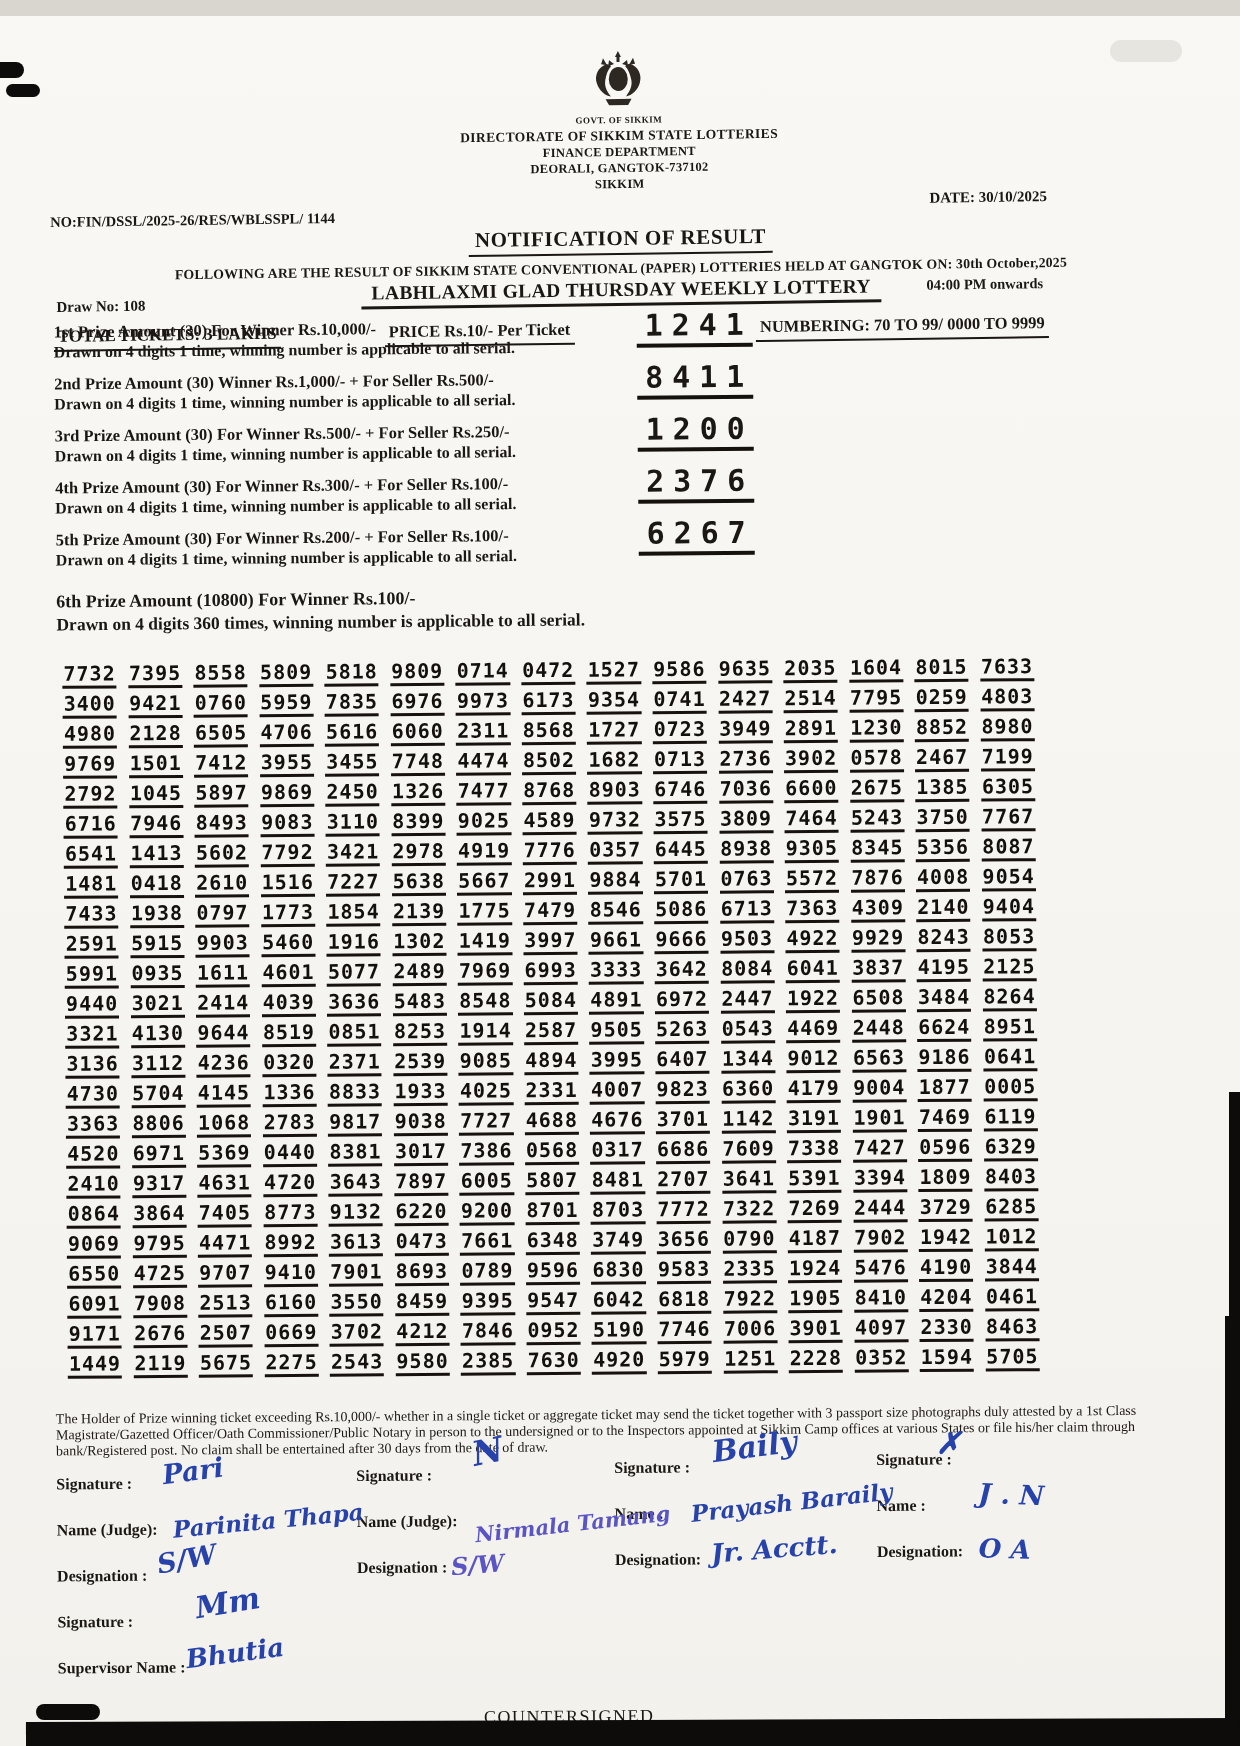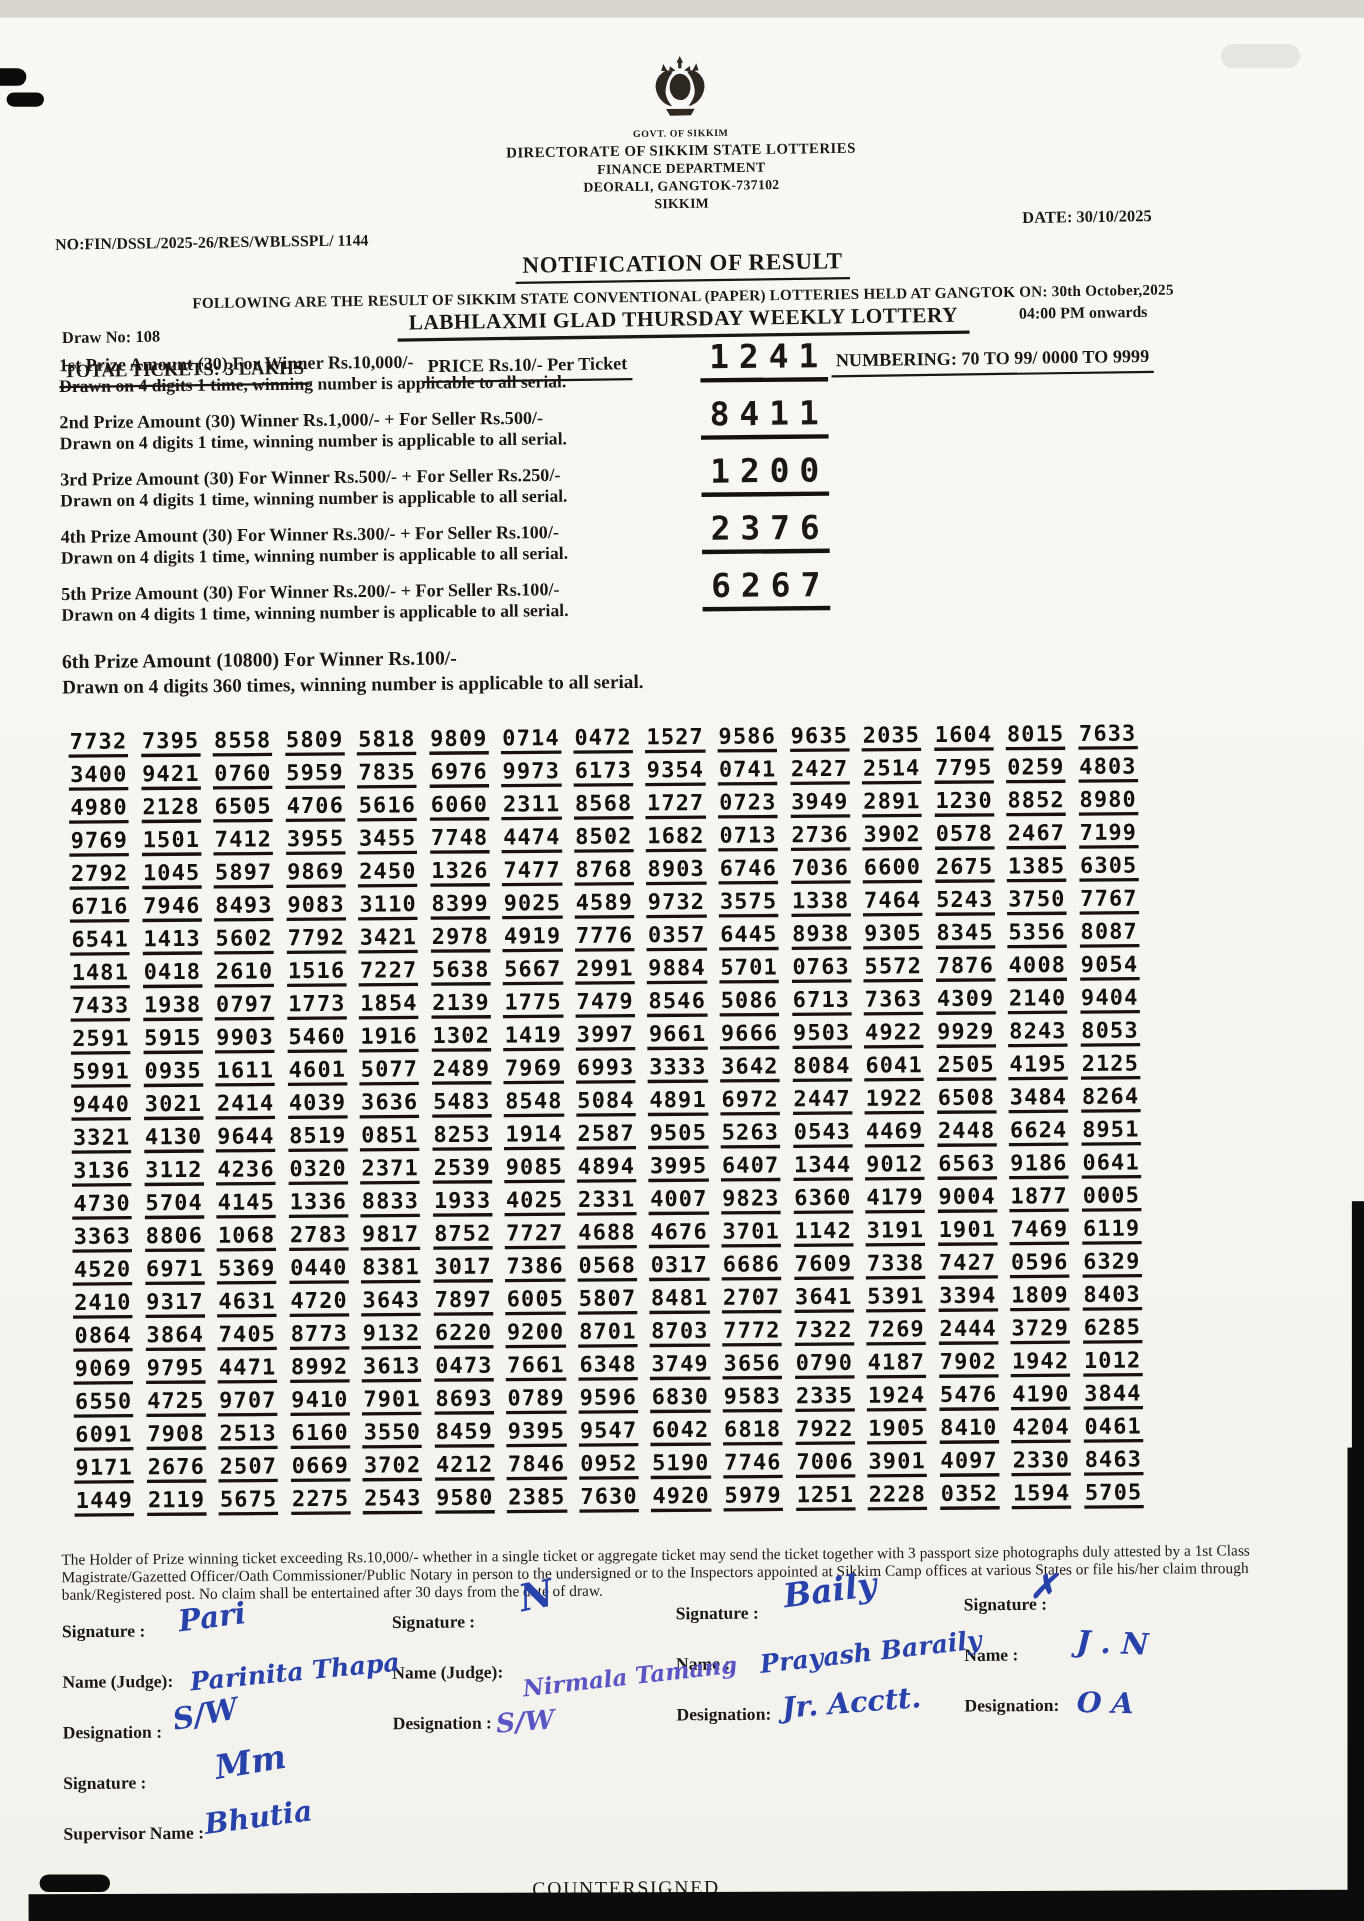--- a/index.html
+++ b/index.html
@@ -259,21 +259,21 @@
         <span class="wnum">6716</span>
         <span class="wnum">7946</span>
         <span class="wnum">8493</span>
         <span class="wnum">9083</span>
         <span class="wnum">3110</span>
         <span class="wnum">8399</span>
         <span class="wnum">9025</span>
         <span class="wnum">4589</span>
         <span class="wnum">9732</span>
         <span class="wnum">3575</span>
-        <span class="wnum">1338</span>
+        <span class="wnum">3809</span>
         <span class="wnum">7464</span>
         <span class="wnum">5243</span>
         <span class="wnum">3750</span>
         <span class="wnum">7767</span>
         <span class="wnum">6541</span>
         <span class="wnum">1413</span>
         <span class="wnum">5602</span>
         <span class="wnum">7792</span>
         <span class="wnum">3421</span>
         <span class="wnum">2978</span>
@@ -336,21 +336,21 @@
         <span class="wnum">1611</span>
         <span class="wnum">4601</span>
         <span class="wnum">5077</span>
         <span class="wnum">2489</span>
         <span class="wnum">7969</span>
         <span class="wnum">6993</span>
         <span class="wnum">3333</span>
         <span class="wnum">3642</span>
         <span class="wnum">8084</span>
         <span class="wnum">6041</span>
-        <span class="wnum">2505</span>
+        <span class="wnum">3837</span>
         <span class="wnum">4195</span>
         <span class="wnum">2125</span>
         <span class="wnum">9440</span>
         <span class="wnum">3021</span>
         <span class="wnum">2414</span>
         <span class="wnum">4039</span>
         <span class="wnum">3636</span>
         <span class="wnum">5483</span>
         <span class="wnum">8548</span>
         <span class="wnum">5084</span>
@@ -404,21 +404,21 @@
         <span class="wnum">6360</span>
         <span class="wnum">4179</span>
         <span class="wnum">9004</span>
         <span class="wnum">1877</span>
         <span class="wnum">0005</span>
         <span class="wnum">3363</span>
         <span class="wnum">8806</span>
         <span class="wnum">1068</span>
         <span class="wnum">2783</span>
         <span class="wnum">9817</span>
-        <span class="wnum">8752</span>
+        <span class="wnum">9038</span>
         <span class="wnum">7727</span>
         <span class="wnum">4688</span>
         <span class="wnum">4676</span>
         <span class="wnum">3701</span>
         <span class="wnum">1142</span>
         <span class="wnum">3191</span>
         <span class="wnum">1901</span>
         <span class="wnum">7469</span>
         <span class="wnum">6119</span>
         <span class="wnum">4520</span>

